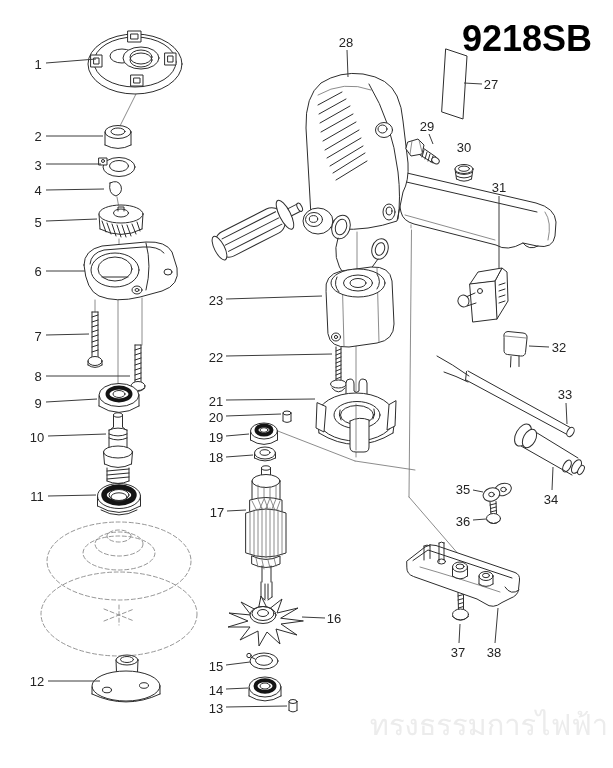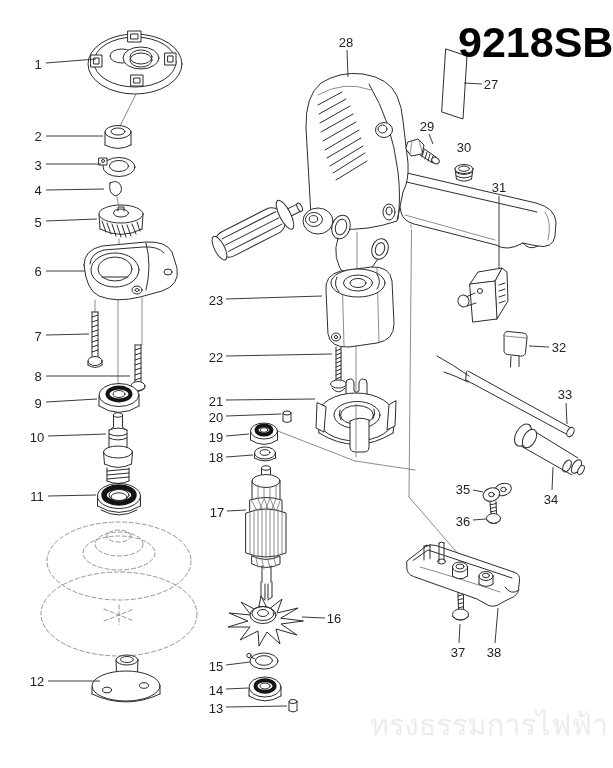--- a/index.html
+++ b/index.html
@@ -10,21 +10,21 @@
        stroke:#2d2d2d;stroke-width:1;fill:none;stroke-linecap:round;stroke-linejoin:round}
   #parts .w{fill:#fff}
   #parts .dk{stroke:#141414;stroke-width:4}
   #parts .dk5{stroke:#141414;stroke-width:5.5}
   #parts .thin{stroke:#6f6f6f;stroke-width:.8}
   #parts .dash{stroke:#8a8a8a;stroke-width:.9;stroke-dasharray:4 2.6}
   #parts .arrow{stroke:none}
   .leader{stroke:#3c3c3c;stroke-width:1}
   .plabel{font:13px "Liberation Sans",sans-serif;fill:#232323}
   #title{position:absolute;top:18px;left:458px;width:134px;text-align:right;
-         font-size:43px;font-weight:bold;color:#000;white-space:nowrap}
+         font-size:36px;font-weight:bold;color:#000;white-space:nowrap}
   #watermark{position:absolute;top:702px;left:336px;width:272px;text-align:right;
          font-size:29px;color:#ececec;white-space:nowrap}
 </style>
 </head>
 <body>
 
 <svg id="diagram" width="613" height="768" viewBox="0 0 613 768">
 
   <g id="parts">
 

